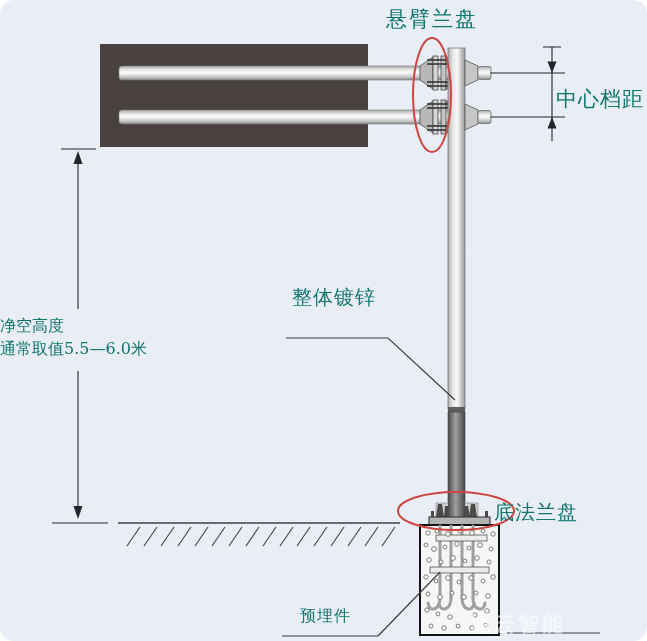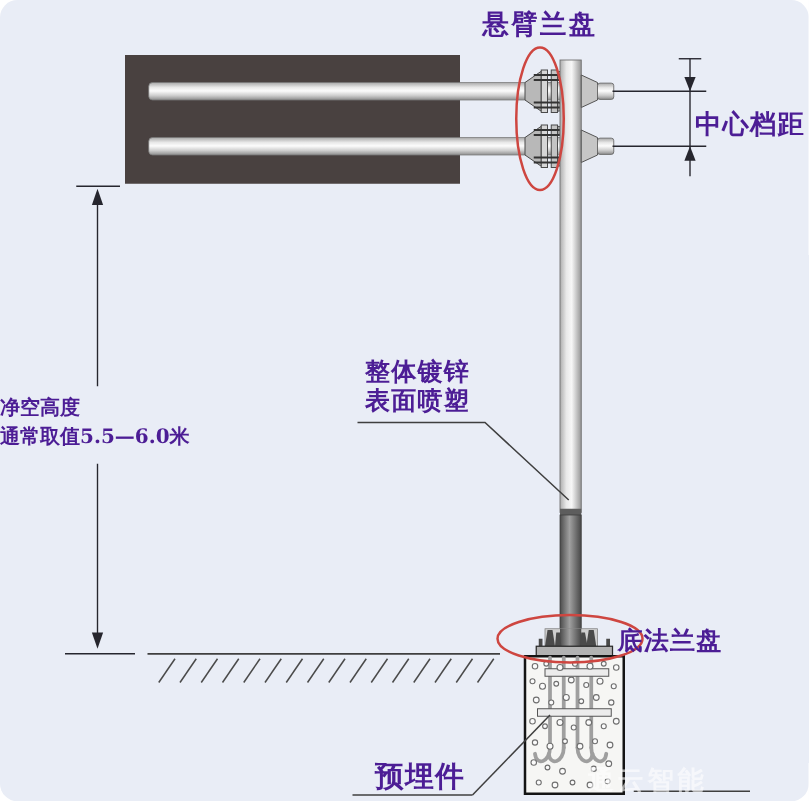--- a/index.html
+++ b/index.html
@@ -3,29 +3,29 @@
 <meta charset="utf-8">
 <style>
   html,body{margin:0;padding:0;background:#ffffff;}
   body{font-family:"DejaVu Serif","Liberation Serif",serif;}
   .canvas{
     position:relative;width:647px;height:641px;background:#e9edf6;
     border-radius:14px;overflow:hidden;
   }
   svg.draw{position:absolute;left:0;top:0;z-index:1;}
   .lbl{
-    position:absolute;z-index:3;color:#4c1d95;white-space:nowrap;
-    -webkit-user-select:none;user-select:none;font-weight:bold;
+    position:absolute;z-index:3;color:#0f766e;white-space:nowrap;
+    -webkit-user-select:none;user-select:none;
   }
   .lbl-cantilever{left:386px;top:5px;font-size:21px;letter-spacing:2px;}
   .lbl-centerspan{left:556px;top:85px;font-size:21px;letter-spacing:1px;}
   .lbl-clearance{left:0;top:314px;width:176px;text-align:left;font-size:16px;line-height:23px;}
   .lbl-coating{left:292px;top:286px;font-size:20px;line-height:23px;letter-spacing:1px;}
   .lbl-baseflange{left:494px;top:499px;font-size:20px;letter-spacing:1px;}
-  .lbl-embedded{left:300px;top:606px;font-size:23px;letter-spacing:1px;}
+  .lbl-embedded{left:300px;top:606px;font-size:16px;letter-spacing:1px;}
   .lbl-foundation{left:520px;top:640px;font-size:20px;letter-spacing:2px;}
   .watermark{
     position:absolute;left:470px;top:610px;width:174px;z-index:6;
     font-size:21px;font-weight:700;letter-spacing:3px;
     color:rgba(255,255,255,0.58);font-family:"DejaVu Sans","Liberation Sans",sans-serif;
   }
 </style>
 </head>
 <body>
 
@@ -230,21 +230,20 @@
 
   <div class="lbl lbl-centerspan">中心档距</div>
 
   <div class="lbl lbl-clearance">
     <div>净空高度</div>
     <div>通常取值5.5—6.0米</div>
   </div>
 
   <div class="lbl lbl-coating">
     <div>整体镀锌</div>
-    <div>表面喷塑</div>
   </div>
 
   <div class="lbl lbl-baseflange">底法兰盘</div>
 
   <div class="lbl lbl-embedded">预埋件</div>
 
   <div class="lbl lbl-foundation">基础砼</div>
 
   <div class="watermark">通云智能</div>
 

